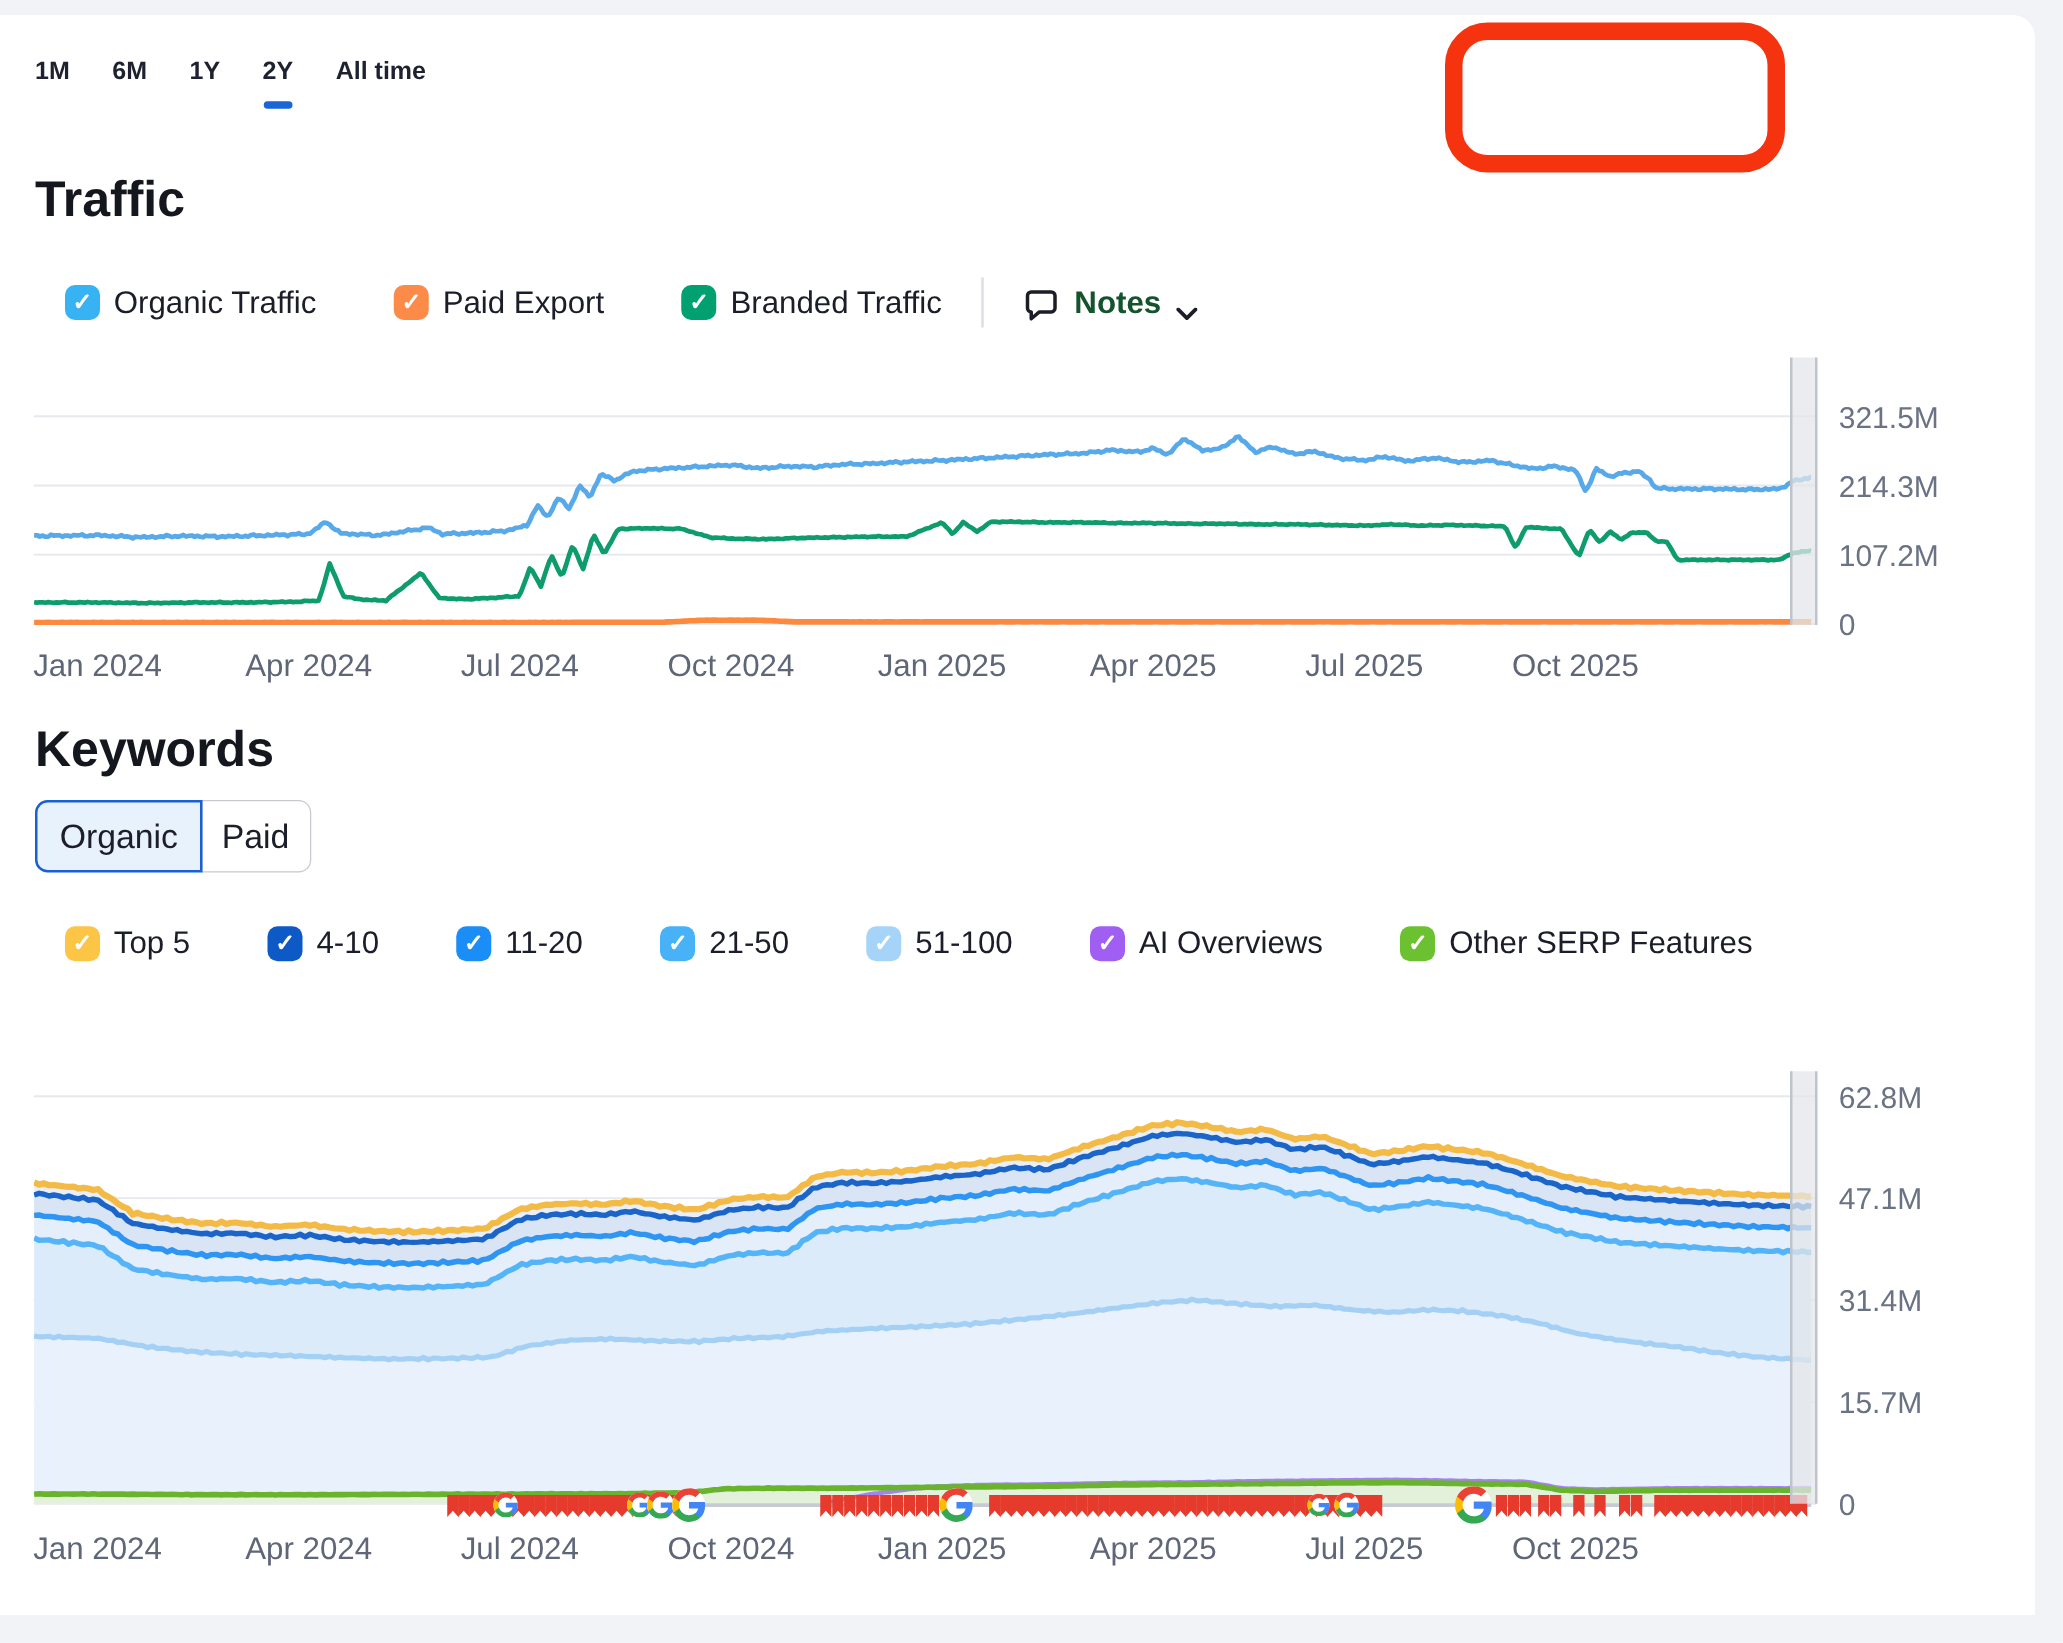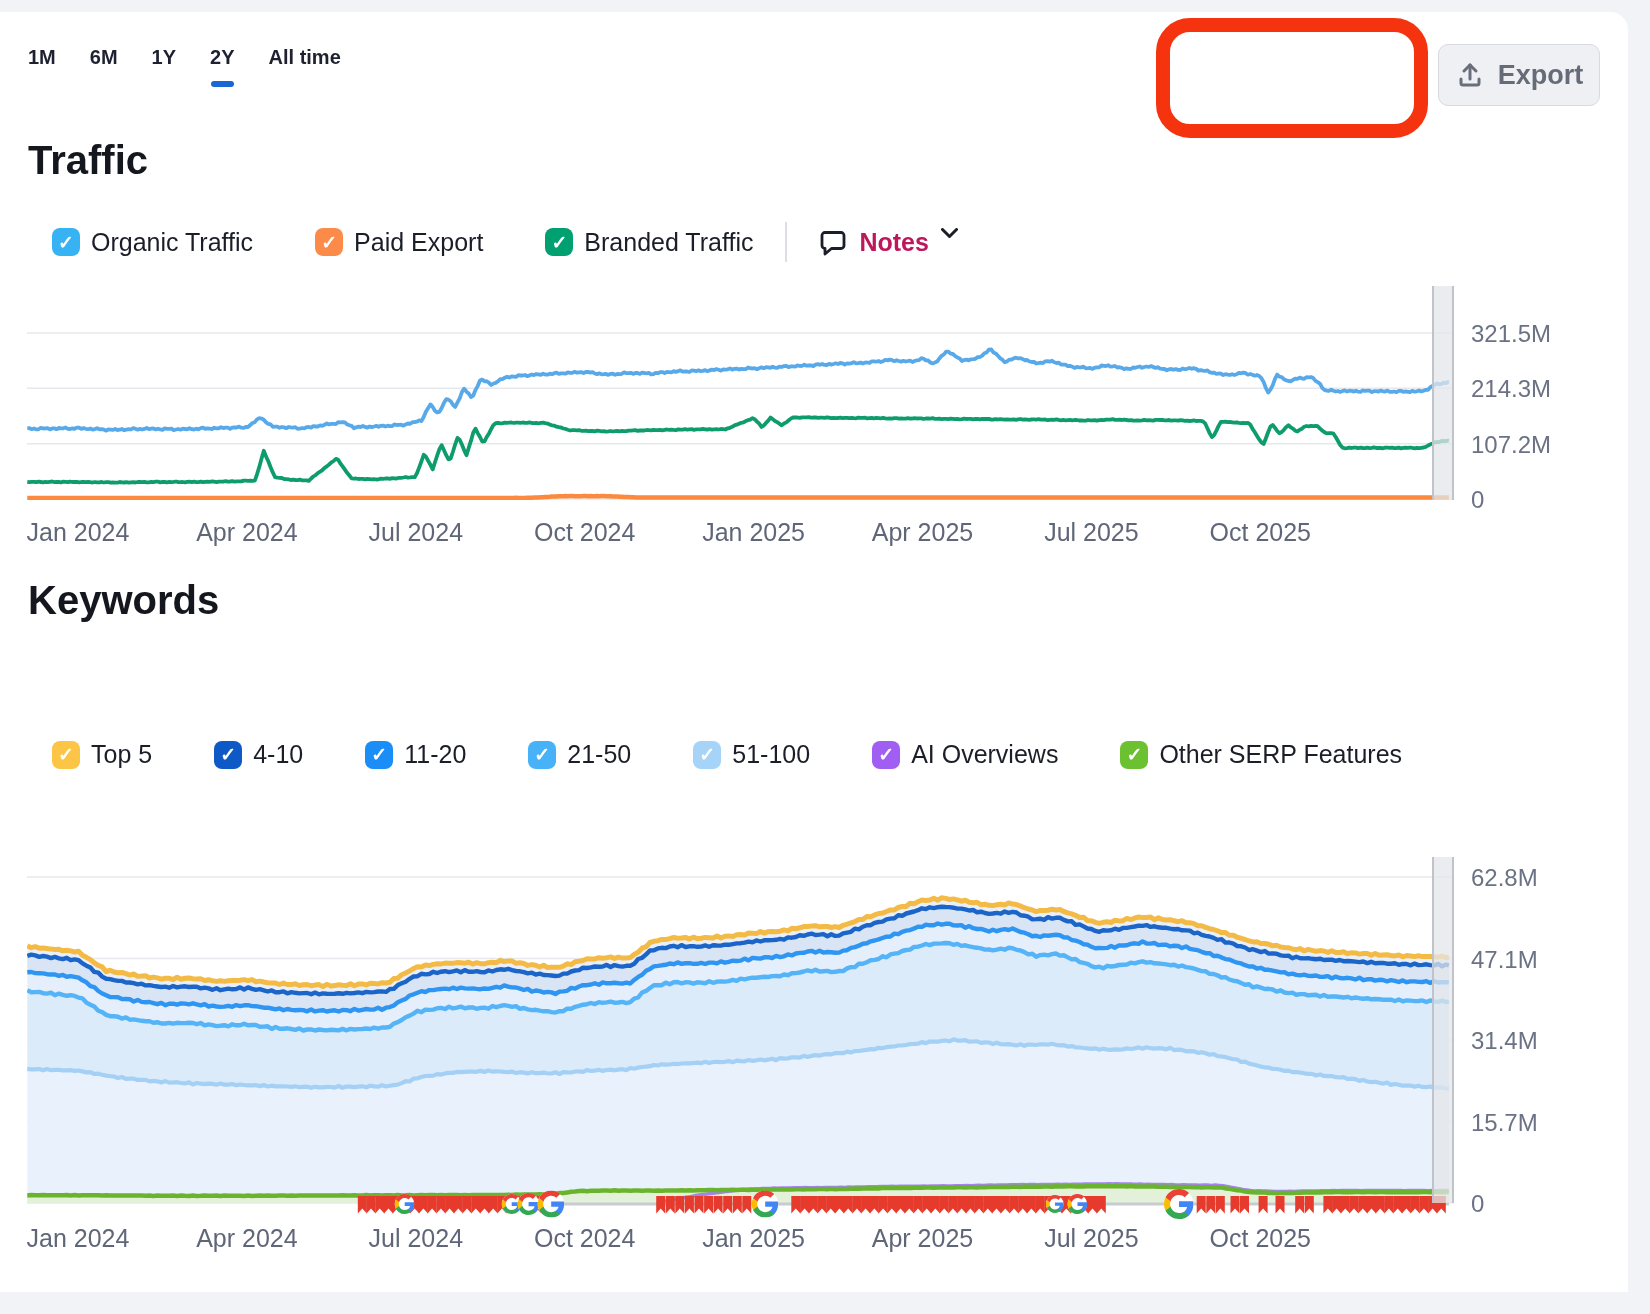--- a/index.html
+++ b/index.html
@@ -28,52 +28,41 @@
   .annotation{position:absolute;left:1156px;top:18px;width:272px;height:120px;
         border:14px solid #f5330f;border-radius:34px;box-sizing:border-box;pointer-events:none;}
   h2.sec{position:absolute;left:28px;margin:0;font-size:40px;font-weight:700;color:#15171e;}
   
   .legendrow{position:absolute;left:28px;display:flex;align-items:center;gap:38px;}
   .leg{display:flex;align-items:center;gap:11px;font-size:25px;color:#1b1e28;cursor:pointer;padding-left:24px;}
   .cb{width:28px;height:28px;border-radius:8px;display:inline-flex;align-items:center;
         justify-content:center;color:#fff;font-size:19px;font-weight:bold;flex:0 0 auto;}
   .cb::after{content:"\2713";}
   .vdiv{width:2px;height:40px;background:#dcdee4;margin:0 -6px;}
-  .notes{display:flex;align-items:flex-start;gap:12px;font-size:25px;font-weight:600;
-        color:#be185d;cursor:pointer;}
+  .notes{display:flex;align-items:flex-end;gap:12px;font-size:25px;font-weight:600;
+        color:#14532d;cursor:pointer;}
   svg.chart{position:absolute;left:0;display:block;}
   .axis{fill:#6a7283;font-size:24px;}
   .xaxis{fill:#5f6678;font-size:25px;}
 </style>
 </head>
 <body>
 
 <div class="page">
   <div class="card"></div>
 
   <div class="tabs">
     <span class="tab">1M</span>
     <span class="tab">6M</span>
     <span class="tab">1Y</span>
     <span class="tab active">2Y</span>
     <span class="tab">All time</span>
   </div>
 
 
-  <div class="export">
-    <svg width="30" height="30" viewBox="0 0 30 30">
-      <g fill="none" stroke="#696e7b" stroke-width="3" stroke-linecap="round" stroke-linejoin="round">
-        <path d="M15 19V5"></path>
-          <path d="M15 5l-6 6"></path>
-          <path d="M15 5l6 6"></path>
-        <path d="M6 19v4a2 2 0 0 0 2 2h14a2 2 0 0 0 2-2v-4"></path>
-      </g>
-    </svg>
-    <span>Export</span>
-  </div>
 
   <div class="annotation"></div>
 
   <h2 class="sec" style="top:138px">Traffic</h2>
   <div class="legendrow" style="top:222px">
     <span class="leg">
       <span class="cb" style="background: rgb(55, 178, 242);"></span>
       <span>Organic Traffic</span>
     </span>
     <span class="leg">
@@ -124,20 +113,24 @@
         <path d="M27.3 428.2L29.6 428.2L31.8 429.2L34.1 428.5L36.3 429.4L38.6 429.3L40.8 427.8L43.1 428.5L45.3 428.3L47.6 428.2L49.9 429.4L52.1 428.4L54.4 428.4L56.6 429.2L58.9 428.0L61.1 428.3L63.4 428.3L65.6 427.5L67.9 428.9L70.1 429.0L72.4 428.3L74.6 428.8L76.9 427.6L79.1 427.7L81.4 428.9L83.6 428.1L85.9 428.8L88.1 429.2L90.4 428.5L92.6 429.6L94.9 429.1L97.1 428.2L99.4 429.3L101.6 429.1L103.9 429.6L106.2 430.7L108.4 429.3L110.7 429.6L112.9 429.9L115.2 429.0L117.4 430.0L119.7 429.7L121.9 429.0L124.2 430.2L126.4 429.6L128.7 429.1L130.9 429.5L133.2 428.1L135.4 428.8L137.7 429.7L139.9 428.9L142.2 429.5L144.4 428.9L146.7 428.0L148.9 429.2L151.2 428.6L153.4 428.4L155.7 429.4L157.9 428.7L160.2 429.4L162.5 429.8L164.7 428.4L167.0 428.9L169.2 428.9L171.5 428.6L173.7 430.2L176.0 429.5L178.2 429.0L180.5 429.7L182.7 428.7L185.0 429.0L187.2 429.3L189.5 428.2L191.7 429.2L194.0 429.5L196.2 428.7L198.5 429.3L200.7 428.1L203.0 427.6L205.2 428.9L207.5 428.3L209.7 428.7L212.0 429.0L214.2 427.7L216.5 428.4L218.8 428.3L221.0 427.2L223.3 428.1L225.5 427.7L227.8 427.7L230.0 428.9L232.3 427.6L234.5 427.3L236.8 427.5L239.0 426.6L241.3 427.7L243.5 427.9L245.8 426.9L248.0 427.0L250.3 425.0L252.5 423.0L254.8 422.2L257.0 419.4L259.3 418.1L261.5 418.5L263.8 419.7L266.0 422.3L268.3 423.8L270.5 424.3L272.8 426.8L275.1 426.7L277.3 426.6L279.6 427.8L281.8 427.0L284.1 427.4L286.3 428.2L288.6 427.0L290.8 427.4L293.1 427.6L295.3 427.2L297.6 428.8L299.8 428.7L302.1 428.0L304.3 428.4L306.6 427.1L308.8 427.0L311.1 427.6L313.3 426.2L315.6 426.5L317.8 426.5L320.1 425.4L322.3 425.8L324.6 424.7L326.8 423.5L329.1 424.4L331.4 423.8L333.6 423.8L335.9 424.1L338.1 422.2L340.4 422.3L342.6 422.2L344.9 422.4L347.1 424.4L349.4 425.2L351.6 425.9L353.9 428.2L356.1 427.3L358.4 426.7L360.6 427.0L362.9 425.9L365.1 426.9L367.4 427.6L369.6 426.5L371.9 427.1L374.1 426.5L376.4 425.8L378.6 426.8L380.9 425.8L383.1 425.6L385.4 426.6L387.7 425.7L389.9 426.2L392.2 426.1L394.4 424.4L396.7 425.0L398.9 424.9L401.2 424.6L403.4 425.7L405.7 424.4L407.9 423.5L410.2 423.8L412.4 422.2L414.7 422.0L416.9 421.7L419.2 420.3L421.4 421.1L423.7 417.0L425.9 411.8L428.2 408.1L430.4 404.4L432.7 406.9L434.9 410.7L437.2 412.4L439.4 411.9L441.7 408.0L444.0 402.7L446.2 399.2L448.5 399.7L450.7 401.2L453.0 404.8L455.2 407.0L457.5 402.3L459.7 398.3L462.0 391.9L464.2 388.7L466.5 391.7L468.7 393.4L471.0 397.0L473.2 395.7L475.5 389.9L477.7 386.1L480.0 380.6L482.2 379.6L484.5 381.3L486.7 381.2L489.0 382.8L491.2 385.0L493.5 383.5L495.7 382.9L498.0 381.3L500.3 379.1L502.5 379.1L504.8 377.7L507.0 376.7L509.3 377.5L511.5 376.5L513.8 376.6L516.0 376.9L518.3 375.2L520.5 375.5L522.8 375.5L525.0 375.0L527.3 376.2L529.5 375.4L531.8 374.5L534.0 375.1L536.3 374.1L538.5 374.3L540.8 374.9L543.0 373.7L545.3 374.5L547.5 374.7L549.8 373.7L552.0 374.2L554.3 373.2L556.5 372.6L558.8 373.9L561.1 373.4L563.3 373.4L565.6 373.7L567.8 372.3L570.1 372.8L572.3 372.9L574.6 371.8L576.8 372.6L579.1 372.3L581.3 372.1L583.6 373.1L585.8 372.0L588.1 371.8L590.3 372.6L592.6 372.1L594.8 373.5L597.1 374.2L599.3 373.3L601.6 374.4L603.8 374.2L606.1 373.9L608.3 374.9L610.6 373.8L612.8 373.7L615.1 374.8L617.4 373.9L619.6 374.2L621.9 373.8L624.1 372.3L626.4 373.2L628.6 373.2L630.9 372.8L633.1 373.9L635.4 373.0L637.6 373.0L639.9 373.9L642.1 372.7L644.4 373.0L646.6 373.4L648.9 372.9L651.1 374.4L653.4 374.1L655.6 372.8L657.9 373.2L660.1 372.1L662.4 372.1L664.6 373.1L666.9 371.9L669.1 372.1L671.4 372.4L673.7 371.2L675.9 371.8L678.2 371.2L680.4 370.3L682.7 371.6L684.9 371.4L687.2 371.5L689.4 372.0L691.7 370.5L693.9 370.6L696.2 371.2L698.4 370.3L700.7 371.1L702.9 370.9L705.2 370.1L707.4 371.2L709.7 370.4L711.9 369.6L714.2 370.1L716.4 369.1L718.7 369.8L720.9 370.7L723.2 369.4L725.4 369.7L727.7 369.3L730.0 368.4L732.2 369.6L734.5 368.9L736.7 368.6L739.0 369.6L741.2 368.8L743.5 369.1L745.7 369.2L748.0 367.5L750.2 368.2L752.5 368.5L754.7 368.1L757.0 369.2L759.2 368.2L761.5 367.4L763.7 368.2L766.0 367.2L768.2 367.3L770.5 367.8L772.7 366.7L775.0 367.7L777.2 367.8L779.5 366.6L781.7 367.0L784.0 366.1L786.3 365.8L788.5 367.2L790.8 366.4L793.0 366.4L795.3 366.6L797.5 365.3L799.8 366.0L802.0 365.9L804.3 364.7L806.5 365.7L808.8 365.5L811.0 365.3L813.3 366.1L815.5 364.6L817.8 364.2L820.0 364.8L822.3 364.0L824.5 364.9L826.8 365.0L829.0 363.8L831.3 364.6L833.5 364.0L835.8 363.3L838.0 364.0L840.3 363.0L842.6 363.3L844.8 364.5L847.1 363.4L849.3 363.6L851.6 363.2L853.8 362.1L856.1 363.3L858.3 363.2L860.6 362.6L862.8 363.5L865.1 362.6L867.3 362.5L869.6 362.9L871.8 361.3L874.1 361.4L876.3 361.7L878.6 361.0L880.8 362.0L883.1 361.2L885.3 359.9L887.6 360.4L889.8 359.6L892.1 360.1L894.3 361.2L896.6 360.2L898.9 361.0L901.1 361.6L903.4 360.8L905.6 361.5L907.9 361.0L910.1 360.6L912.4 362.0L914.6 361.0L916.9 360.3L919.1 360.1L921.4 358.1L923.6 358.8L925.9 360.4L928.1 360.5L930.4 362.5L932.6 363.4L934.9 362.5L937.1 361.6L939.4 358.4L941.6 355.8L943.9 354.4L946.1 351.7L948.4 351.6L950.6 353.7L952.9 354.0L955.2 356.1L957.4 357.4L959.7 358.4L961.9 361.0L964.2 360.0L966.4 359.6L968.7 360.4L970.9 359.3L973.2 359.2L975.4 358.8L977.7 357.1L979.9 357.0L982.2 355.6L984.4 353.3L986.7 352.4L988.9 349.6L991.2 349.3L993.4 352.4L995.7 353.4L997.9 355.7L1000.2 358.3L1002.4 359.7L1004.7 362.3L1006.9 361.5L1009.2 359.6L1011.5 359.5L1013.7 358.3L1016.0 357.7L1018.2 358.4L1020.5 358.2L1022.7 359.1L1025.0 360.3L1027.2 360.0L1029.5 361.5L1031.7 362.0L1034.0 361.9L1036.2 363.5L1038.5 363.1L1040.7 362.7L1043.0 363.1L1045.2 361.3L1047.5 361.1L1049.7 361.7L1052.0 360.7L1054.2 362.3L1056.5 363.0L1058.7 362.7L1061.0 364.5L1063.2 364.6L1065.5 364.6L1067.8 366.1L1070.0 365.8L1072.3 366.7L1074.5 367.9L1076.8 366.9L1079.0 367.3L1081.3 367.3L1083.5 366.7L1085.8 368.3L1088.0 368.2L1090.3 367.9L1092.5 368.9L1094.8 367.7L1097.0 367.4L1099.3 367.4L1101.5 365.5L1103.8 365.8L1106.0 366.0L1108.3 365.2L1110.5 366.7L1112.8 366.4L1115.0 366.0L1117.3 367.5L1119.5 367.2L1121.8 367.9L1124.1 369.2L1126.3 368.3L1128.6 368.9L1130.8 369.0L1133.1 367.5L1135.3 367.8L1137.6 367.0L1139.8 366.5L1142.1 367.8L1144.3 367.0L1146.6 366.5L1148.8 367.0L1151.1 366.1L1153.3 367.1L1155.6 367.9L1157.8 367.2L1160.1 368.6L1162.3 369.0L1164.6 369.0L1166.8 370.3L1169.1 369.3L1171.3 369.0L1173.6 369.8L1175.8 369.1L1178.1 369.9L1180.4 370.0L1182.6 368.5L1184.9 369.2L1187.1 368.8L1189.4 368.0L1191.6 368.8L1193.9 368.2L1196.1 368.9L1198.4 370.6L1200.6 370.1L1202.9 370.6L1205.1 371.0L1207.4 370.4L1209.6 372.2L1211.9 372.8L1214.1 372.6L1216.4 373.9L1218.6 373.5L1220.9 373.7L1223.1 375.0L1225.4 374.2L1227.6 374.6L1229.9 375.0L1232.1 374.2L1234.4 375.0L1236.7 374.3L1238.9 372.8L1241.2 373.3L1243.4 372.6L1245.7 373.2L1247.9 374.7L1250.2 374.0L1252.4 374.7L1254.7 375.7L1256.9 375.0L1259.2 376.0L1261.4 378.2L1263.7 382.1L1265.9 388.2L1268.2 392.5L1270.4 389.6L1272.7 385.3L1274.9 379.1L1277.2 374.6L1279.4 376.7L1281.7 377.1L1283.9 379.2L1286.2 380.4L1288.4 380.9L1290.7 381.4L1293.0 379.9L1295.2 378.6L1297.5 378.9L1299.7 377.7L1302.0 378.3L1304.2 378.8L1306.5 377.2L1308.7 377.3L1311.0 377.1L1313.2 378.1L1315.5 380.9L1317.7 382.1L1320.0 383.7L1322.2 387.8L1324.5 389.9L1326.7 390.6L1329.0 390.9L1331.2 389.7L1333.5 390.8L1335.7 391.5L1338.0 391.0L1340.2 391.9L1342.5 391.0L1344.7 390.4L1347.0 391.5L1349.3 390.7L1351.5 390.8L1353.8 391.6L1356.0 390.7L1358.3 391.7L1360.5 391.8L1362.8 390.4L1365.0 391.0L1367.3 390.6L1369.5 390.7L1371.8 392.1L1374.0 391.2L1376.3 391.1L1378.5 391.6L1380.8 390.6L1383.0 391.3L1385.3 391.5L1387.5 390.6L1389.8 391.9L1392.0 391.9L1394.3 391.5L1396.5 392.2L1398.8 390.9L1401.0 390.8L1403.3 391.9L1405.6 391.3L1407.8 391.9L1410.1 392.0L1412.3 390.8L1414.6 391.7L1416.8 391.3L1419.1 390.5L1421.3 391.4L1423.6 390.7L1425.8 389.9L1428.1 389.8L1430.3 387.2L1432.6 386.0L1434.8 384.8L1437.1 383.5L1439.3 384.3L1441.6 383.8L1443.8 382.6L1446.1 383.1L1448.3 381.8L1448.9 381.8" fill="none" stroke="#58a9e9" stroke-width="3.8" stroke-linejoin="round"></path>
       </g>
       <g>
         <rect x="1433" y="286" width="20" height="214" fill="#e3e6ea" opacity="0.75"></rect>
         <line x1="1433" x2="1433" y1="286" y2="500" stroke="#bfc4cc" stroke-width="2"></line>
         <line x1="1453" x2="1453" y1="286" y2="500" stroke="#bfc4cc" stroke-width="2"></line>
       </g>
     </svg>
 
   <h2 class="sec" style="top:578px">Keywords</h2>
+  <div class="seg" style="left:28px;top:640px">
+    <div class="opt sel" style="width:134px;height:58px;border-radius:10px 0 0 10px">Organic</div>
+    <div class="opt" style="width:88px;height:58px">Paid</div>
+  </div>
 
   <div class="legendrow" style="top:740px">
     <span class="leg">
       <span class="cb" style="background: rgb(252, 197, 69);"></span>
       <span>Top 5</span>
     </span>
     <span class="leg">
       <span class="cb" style="background: rgb(13, 90, 198);"></span>
       <span>4-10</span>
     </span>

